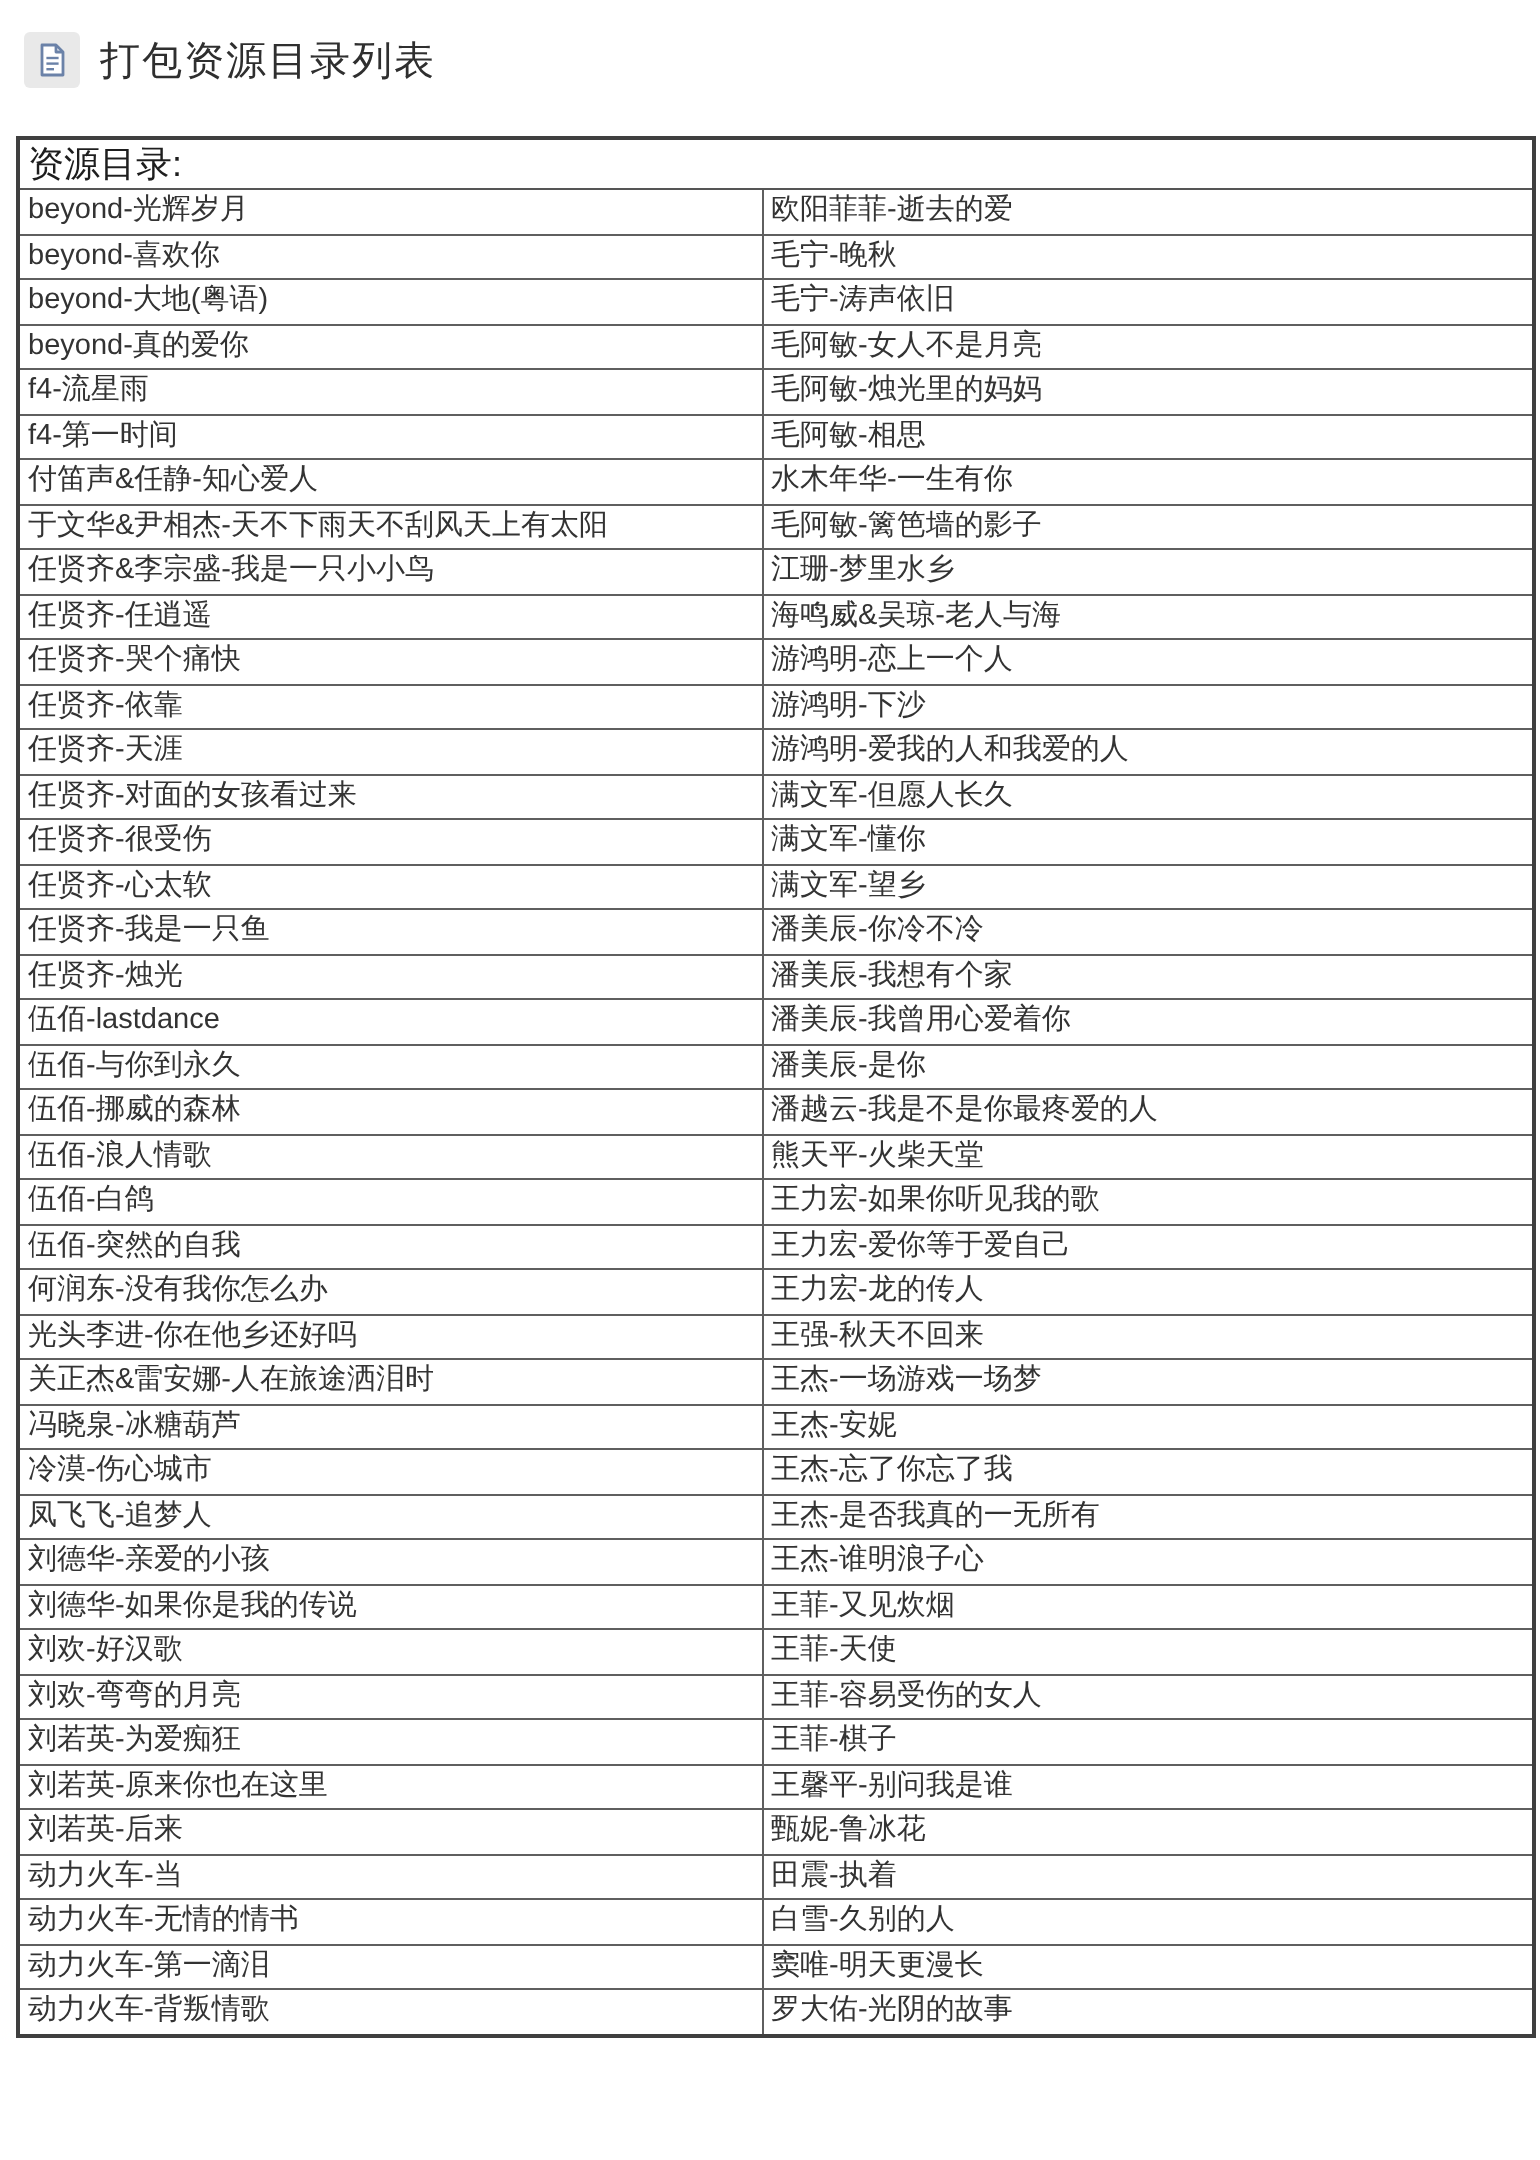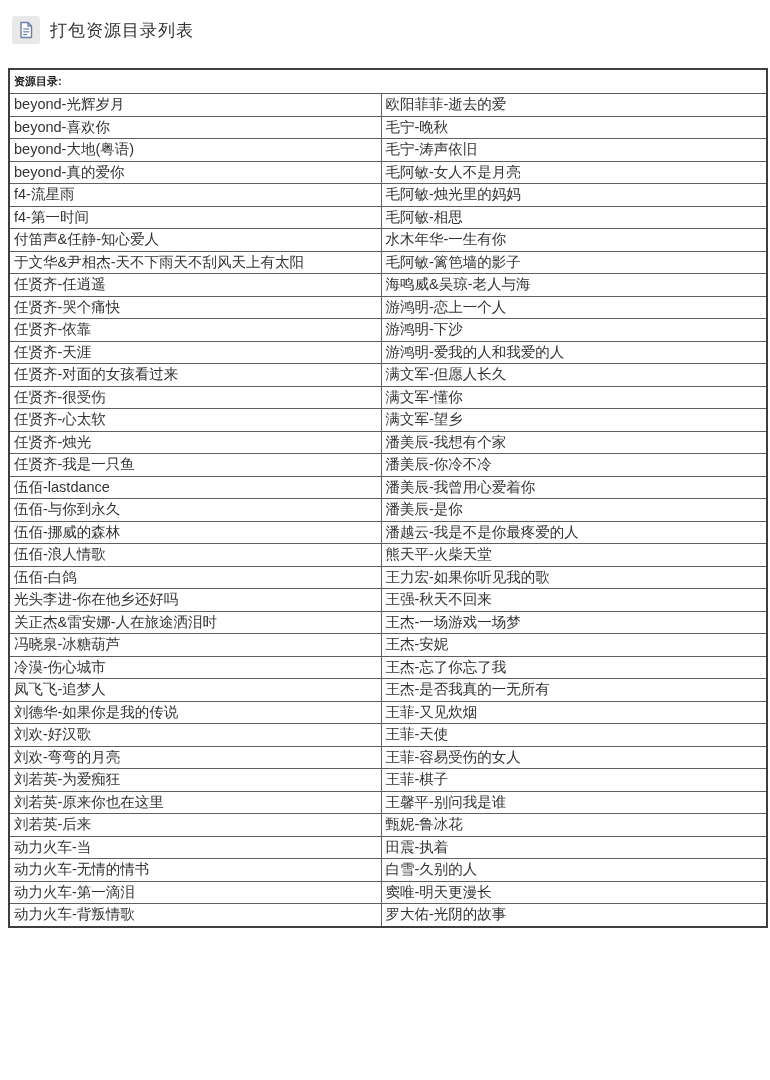--- a/index.html
+++ b/index.html
@@ -22,37 +22,37 @@
     height: 28px;
     background: #e9e9e9;
     border-radius: 3px;
     display: flex;
     align-items: center;
     justify-content: center;
     flex: 0 0 auto;
   }
   .page-title {
     margin: 0 0 0 10px;
-    font-size: 17px;
+    font-size: 20px;
     font-weight: 400;
     color: #2f2f2f;
     letter-spacing: 1px;
     text-align: right;
   }
   table.resource-table {
     border-collapse: collapse;
     table-layout: fixed;
     width: 758px;
     margin: 20px 6px 0 8px;
     border: 2px solid #3f3f3f;
   }
   table.resource-table th.table-caption {
     text-align: left;
-    font-size: 11px;
-    font-weight: 700;
+    font-size: 18px;
+    font-weight: 400;
     color: #1e1e1e;
     height: 23px;
     padding: 0 0 0 4px;
     border: 1px solid #555;
   }
   table.resource-table td {
     height: 21.5px;
     line-height: 21.5px;
     padding: 0 0 0 4px;
     font-size: 14.5px;
@@ -117,20 +117,24 @@
       </tr>
       <tr>
         <td>付笛声&amp;任静-知心爱人</td>
         <td>水木年华-一生有你</td>
       </tr>
       <tr>
         <td>于文华&amp;尹相杰-天不下雨天不刮风天上有太阳</td>
         <td>毛阿敏-篱笆墙的影子</td>
       </tr>
       <tr>
+        <td>任贤齐&amp;李宗盛-我是一只小小鸟</td>
+        <td>江珊-梦里水乡</td>
+      </tr>
+      <tr>
         <td>任贤齐-任逍遥</td>
         <td>海鸣威&amp;吴琼-老人与海</td>
       </tr>
       <tr>
         <td>任贤齐-哭个痛快</td>
         <td>游鸿明-恋上一个人</td>
       </tr>
       <tr>
         <td>任贤齐-依靠</td>
         <td>游鸿明-下沙</td>
@@ -145,66 +149,78 @@
       </tr>
       <tr>
         <td>任贤齐-很受伤</td>
         <td>满文军-懂你</td>
       </tr>
       <tr>
         <td>任贤齐-心太软</td>
         <td>满文军-望乡</td>
       </tr>
       <tr>
+        <td>任贤齐-我是一只鱼</td>
+        <td>潘美辰-你冷不冷</td>
+      </tr>
+      <tr>
         <td>任贤齐-烛光</td>
         <td>潘美辰-我想有个家</td>
       </tr>
       <tr>
-        <td>任贤齐-我是一只鱼</td>
-        <td>潘美辰-你冷不冷</td>
-      </tr>
-      <tr>
         <td>伍佰-lastdance</td>
         <td>潘美辰-我曾用心爱着你</td>
       </tr>
       <tr>
         <td>伍佰-与你到永久</td>
         <td>潘美辰-是你</td>
       </tr>
       <tr>
         <td>伍佰-挪威的森林</td>
         <td>潘越云-我是不是你最疼爱的人</td>
       </tr>
       <tr>
         <td>伍佰-浪人情歌</td>
         <td>熊天平-火柴天堂</td>
       </tr>
       <tr>
         <td>伍佰-白鸽</td>
         <td>王力宏-如果你听见我的歌</td>
       </tr>
       <tr>
+        <td>伍佰-突然的自我</td>
+        <td>王力宏-爱你等于爱自己</td>
+      </tr>
+      <tr>
+        <td>何润东-没有我你怎么办</td>
+        <td>王力宏-龙的传人</td>
+      </tr>
+      <tr>
         <td>光头李进-你在他乡还好吗</td>
         <td>王强-秋天不回来</td>
       </tr>
       <tr>
         <td>关正杰&amp;雷安娜-人在旅途洒泪时</td>
         <td>王杰-一场游戏一场梦</td>
       </tr>
       <tr>
         <td>冯晓泉-冰糖葫芦</td>
         <td>王杰-安妮</td>
       </tr>
       <tr>
         <td>冷漠-伤心城市</td>
         <td>王杰-忘了你忘了我</td>
       </tr>
       <tr>
         <td>凤飞飞-追梦人</td>
         <td>王杰-是否我真的一无所有</td>
+      </tr>
+      <tr>
+        <td>刘德华-亲爱的小孩</td>
+        <td>王杰-谁明浪子心</td>
       </tr>
       <tr>
         <td>刘德华-如果你是我的传说</td>
         <td>王菲-又见炊烟</td>
       </tr>
       <tr>
         <td>刘欢-好汉歌</td>
         <td>王菲-天使</td>
       </tr>
       <tr>

